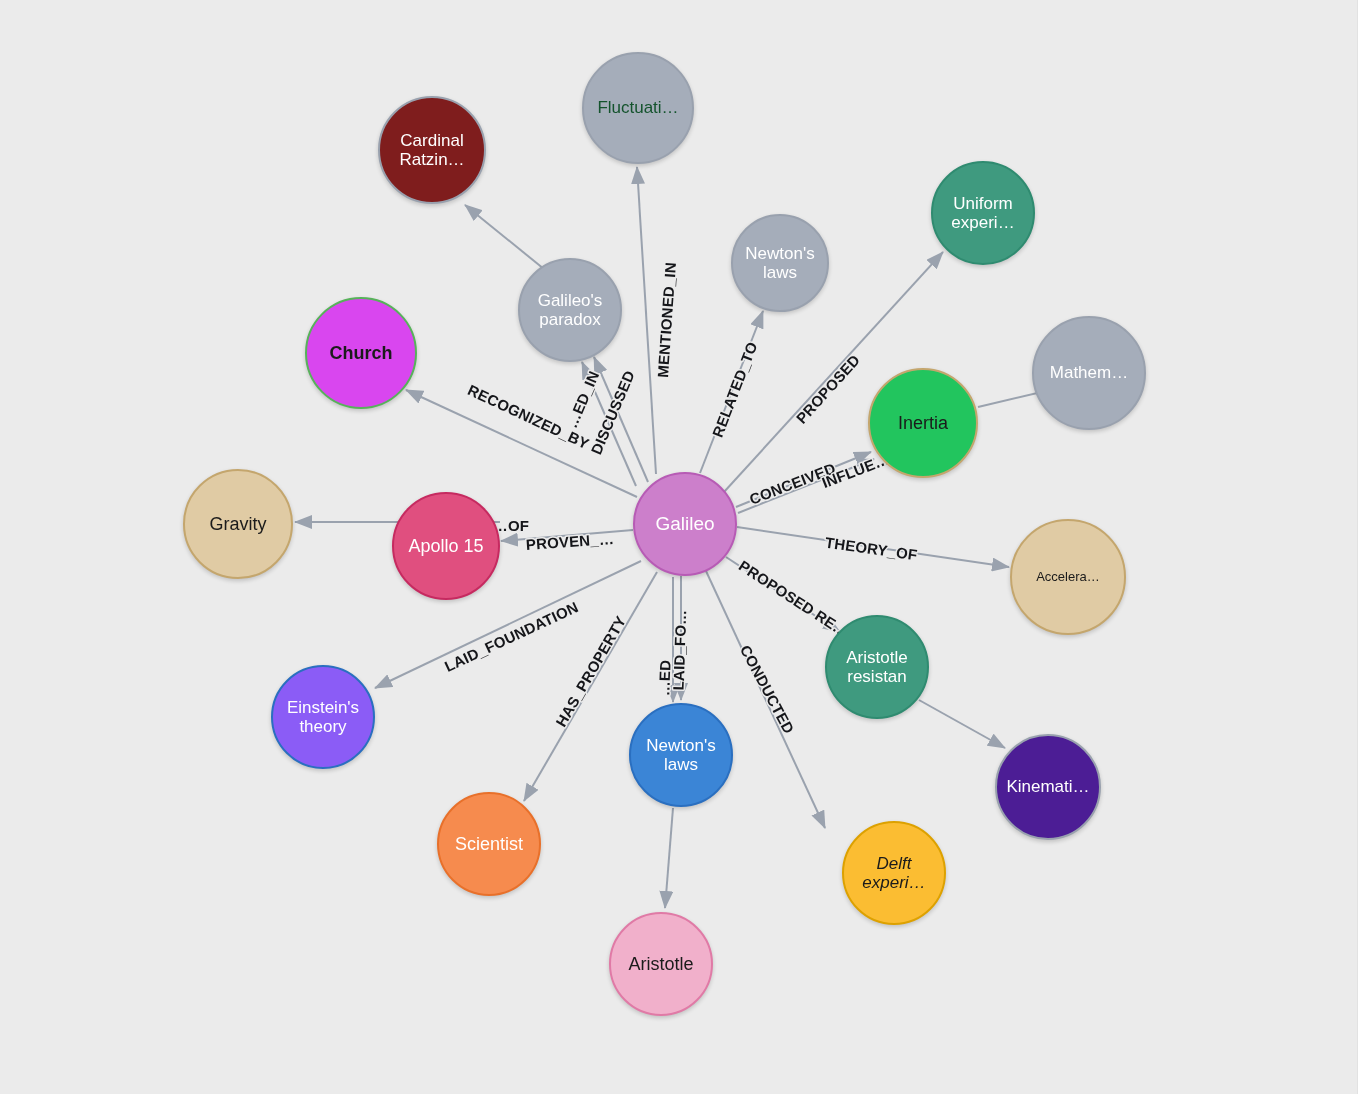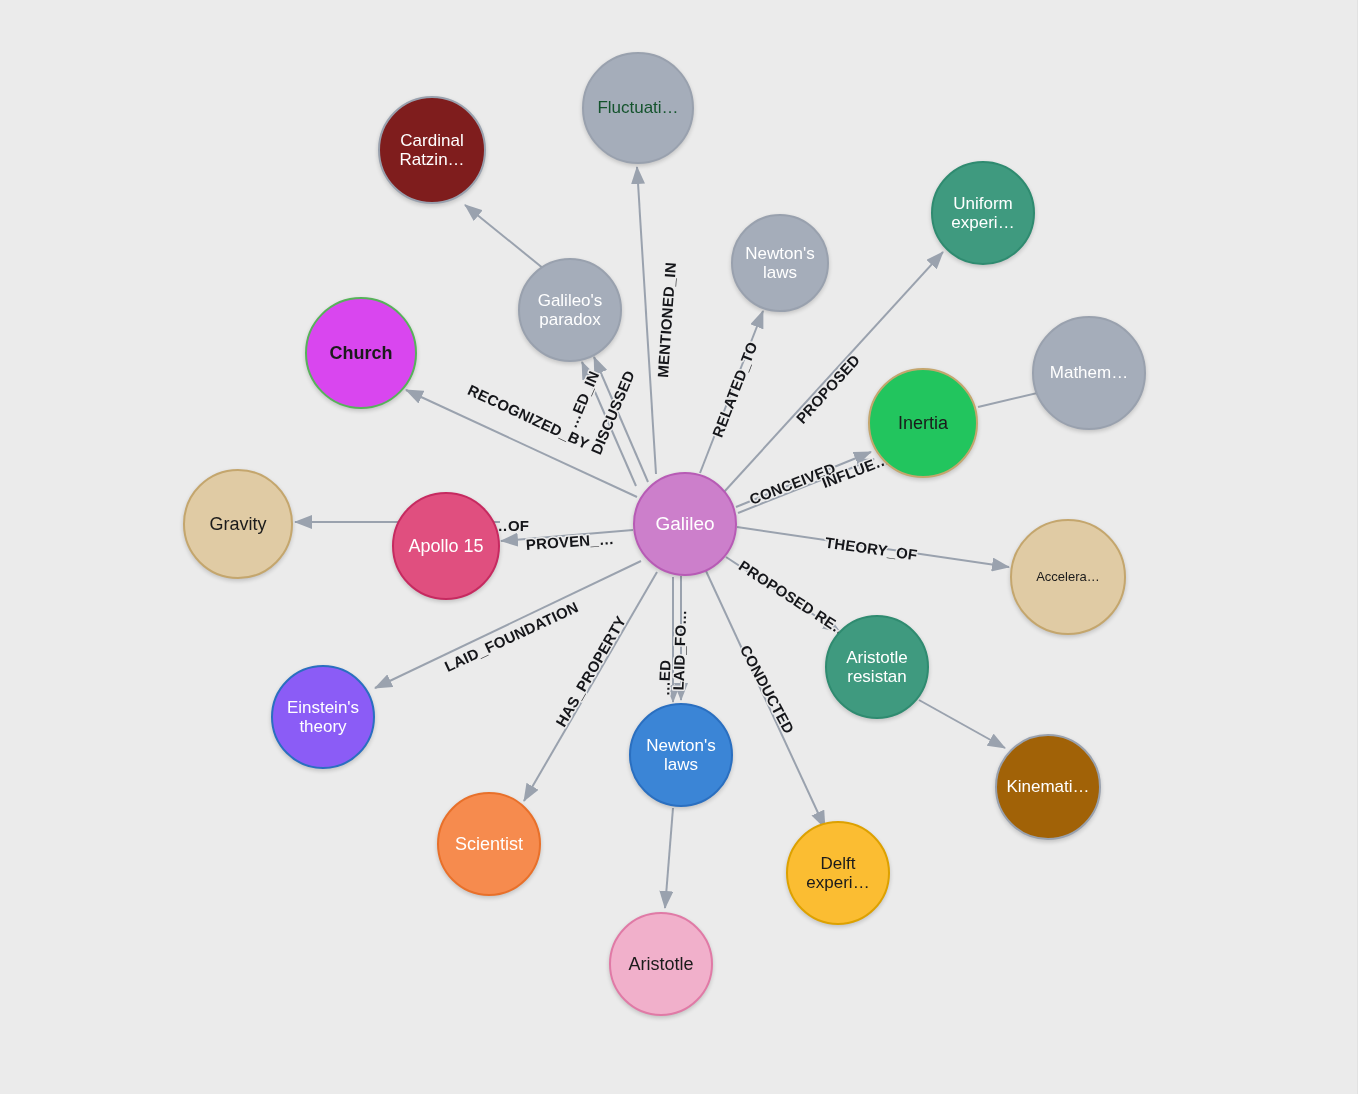--- a/index.html
+++ b/index.html
@@ -163,35 +163,35 @@
       <div class="node-circle" style="left: 392px; top: 492px; width: 108px; height: 108px; background: rgb(224, 79, 127); border: 2px solid rgb(198, 42, 96); color: rgb(255, 255, 255); font-size: 18px;">
         <span>Apollo 15</span>
       </div>
       <div class="node-circle" style="left: 1010px; top: 519px; width: 116px; height: 116px; background: rgb(224, 203, 164); border: 2px solid rgb(196, 166, 109); color: rgb(27, 27, 27); font-size: 13px;">
         <span>Accelera…</span>
       </div>
       <div class="node-circle" style="left: 825px; top: 615px; width: 104px; height: 104px; background: rgb(63, 154, 127); border: 2px solid rgb(47, 139, 112); color: rgb(255, 255, 255); font-size: 17px;">
         <span>Aristotle
 resistan</span>
       </div>
-      <div class="node-circle" style="left: 995px; top: 734px; width: 106px; height: 106px; background: #a16207; border: 2px solid rgb(153, 161, 174); color: rgb(255, 255, 255); font-size: 17px;">
+      <div class="node-circle" style="left: 995px; top: 734px; width: 106px; height: 106px; background: #4c1d95; border: 2px solid rgb(153, 161, 174); color: rgb(255, 255, 255); font-size: 17px;">
         <span>Kinemati…</span>
       </div>
       <div class="node-circle" style="left: 271px; top: 665px; width: 104px; height: 104px; background: #8b5cf6; border: 2px solid rgb(42, 111, 192); color: rgb(255, 255, 255); font-size: 17px;">
         <span>Einstein's
 theory</span>
       </div>
       <div class="node-circle" style="left: 437px; top: 792px; width: 104px; height: 104px; background: rgb(246, 139, 78); border: 2px solid rgb(232, 112, 42); color: rgb(255, 255, 255); font-size: 18px;">
         <span>Scientist</span>
       </div>
       <div class="node-circle" style="left: 629px; top: 703px; width: 104px; height: 104px; background: rgb(59, 133, 214); border: 2px solid rgb(42, 111, 192); color: rgb(255, 255, 255); font-size: 17px;">
         <span>Newton's
 laws</span>
       </div>
-      <div class="node-circle" style="left: 786px; top: 821px; width: 104px; height: 104px; background: rgb(251, 189, 50); border: 2px solid rgb(221, 161, 0); color: rgb(27, 27, 27); font-size: 17px;">
+      <div class="node-circle" style="left: 842px; top: 821px; width: 104px; height: 104px; background: rgb(251, 189, 50); border: 2px solid rgb(221, 161, 0); color: rgb(27, 27, 27); font-size: 17px; font-style: italic;">
         <span>Delft
 experi…</span>
       </div>
       <div class="node-circle" style="left: 609px; top: 912px; width: 104px; height: 104px; background: rgb(241, 176, 203); border: 2px solid rgb(224, 122, 166); color: rgb(27, 27, 27); font-size: 18px;">
         <span>Aristotle</span>
       </div>
     </div>
 
   <div class="right-rail"></div>
 </div>

